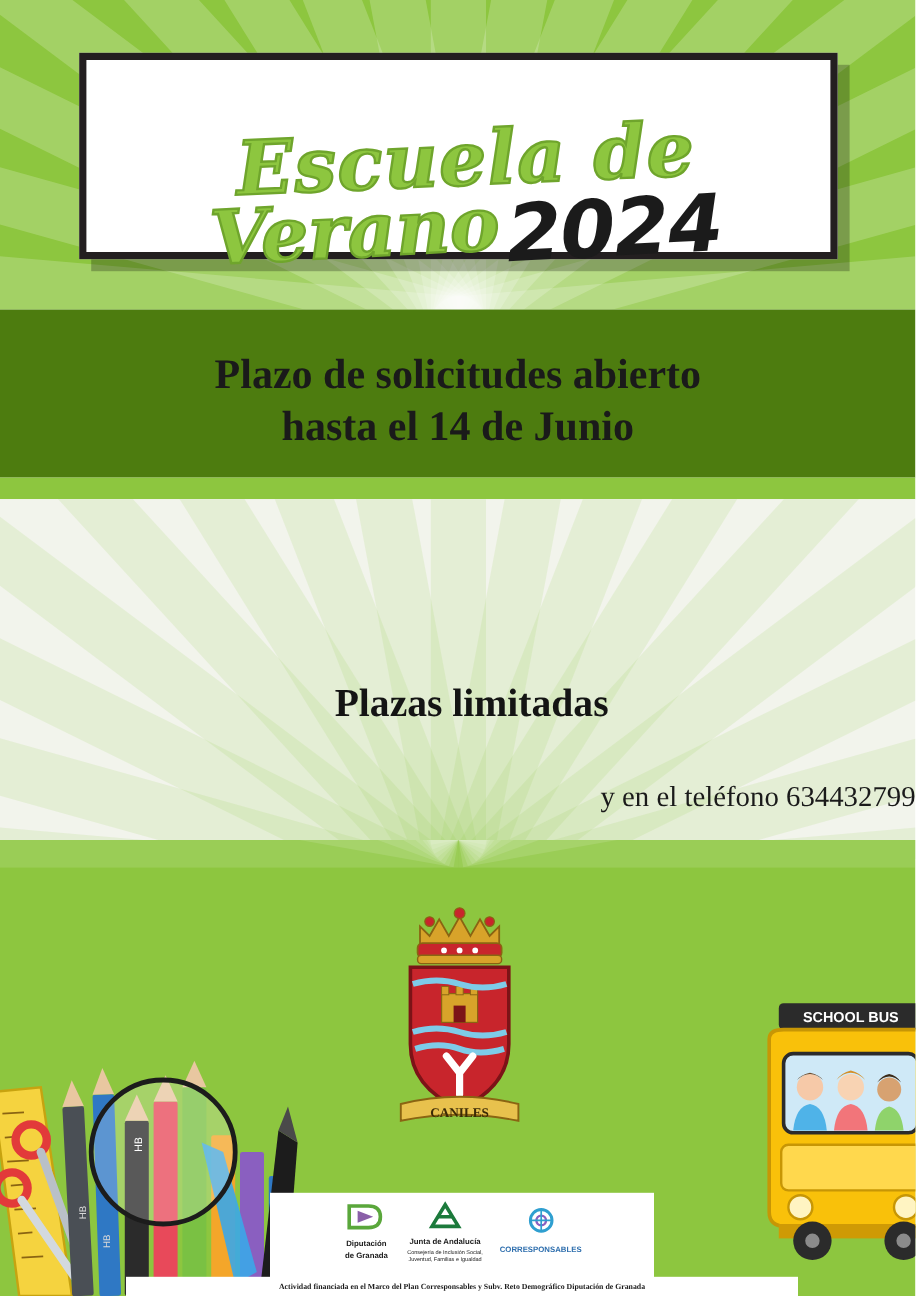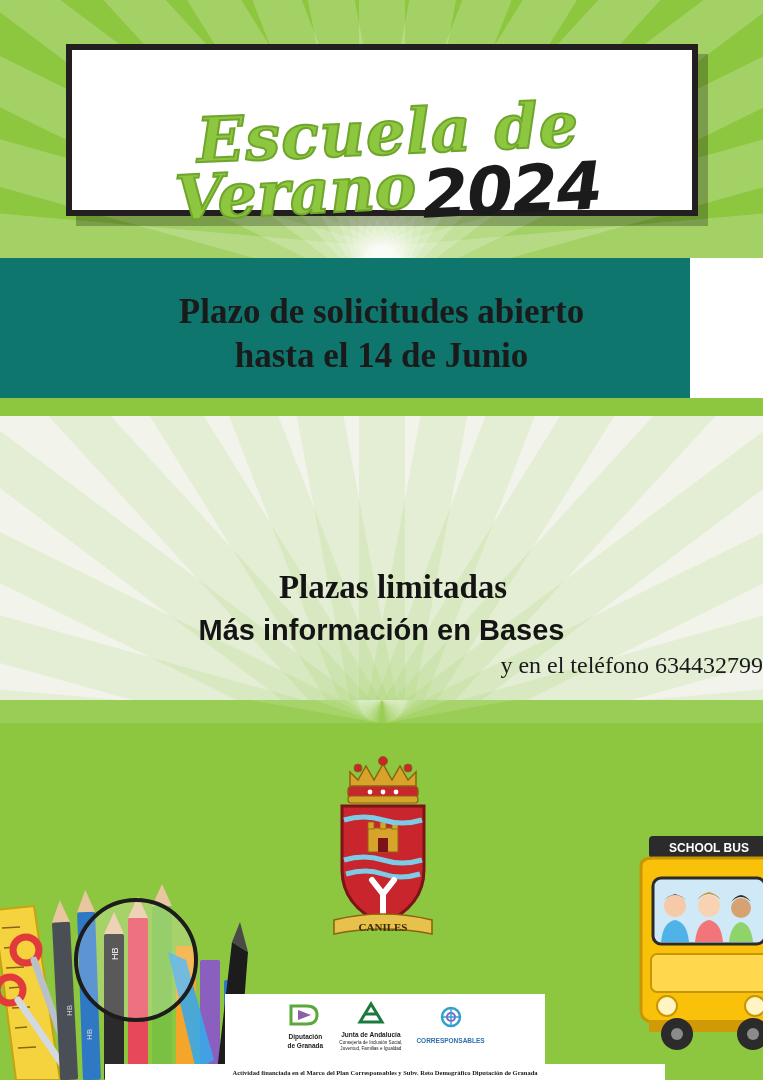--- a/index.html
+++ b/index.html
@@ -83,22 +83,22 @@
     line-height: 1;
     color: #1b1b1b;
     transform: rotate(-3deg);
     margin-left: 6px;
     vertical-align: bottom;
     letter-spacing: -1px;
   }
 
   
   .band-white {
-    position: absolute; left: 0; top: 258px; width: 690px; height: 140px;
-    background: #0f766e;
+    position: absolute; left: 0; top: 258px; width: 763px; height: 140px;
+    background: #4d7c0f;
     padding-left: 28px;
   }
   .deadline {
     position: absolute; left: 0; top: 32px; width: 763px;
     text-align: center;
     font-family: "Liberation Serif", serif;
     font-weight: bold;
     font-size: 35px;
     line-height: 1.25;
     color: #1a1a1a;
@@ -263,21 +263,20 @@
         <div class="ray" style="transform: translateX(-50%) rotate(10.625deg);"></div>
         <div class="ray" style="transform: translateX(-50%) rotate(21.25deg);"></div>
         <div class="ray" style="transform: translateX(-50%) rotate(31.875deg);"></div>
         <div class="ray" style="transform: translateX(-50%) rotate(42.5deg);"></div>
         <div class="ray" style="transform: translateX(-50%) rotate(53.125deg);"></div>
         <div class="ray" style="transform: translateX(-50%) rotate(63.75deg);"></div>
         <div class="ray" style="transform: translateX(-50%) rotate(74.375deg);"></div>
         <div class="ray" style="transform: translateX(-50%) rotate(85deg);"></div>
       </div>
     <div class="plazas">Plazas limitadas</div>
-    <div class="mas-info">Más información en Bases</div>
     <div class="telefono">y en el teléfono 634432799</div>
   </div>
 
   <div class="band-bottom">
     <div class="rays" id="rays-bottom">
         <div class="ray" style="transform: translateX(-50%) rotate(-90deg);"></div>
         <div class="ray" style="transform: translateX(-50%) rotate(-80deg);"></div>
         <div class="ray" style="transform: translateX(-50%) rotate(-70deg);"></div>
         <div class="ray" style="transform: translateX(-50%) rotate(-60deg);"></div>
         <div class="ray" style="transform: translateX(-50%) rotate(-50deg);"></div>

